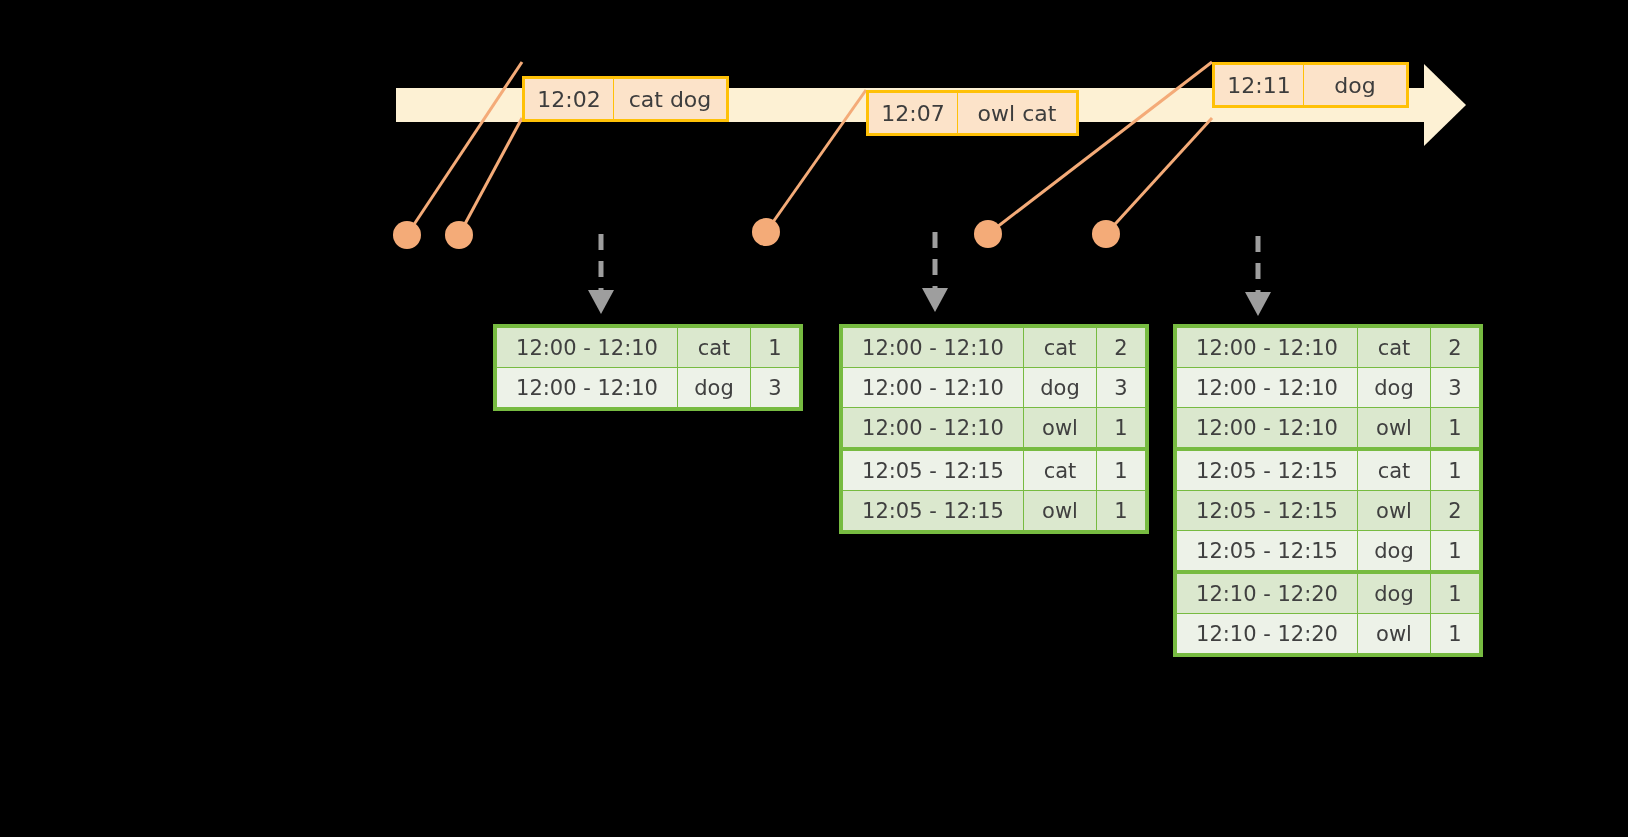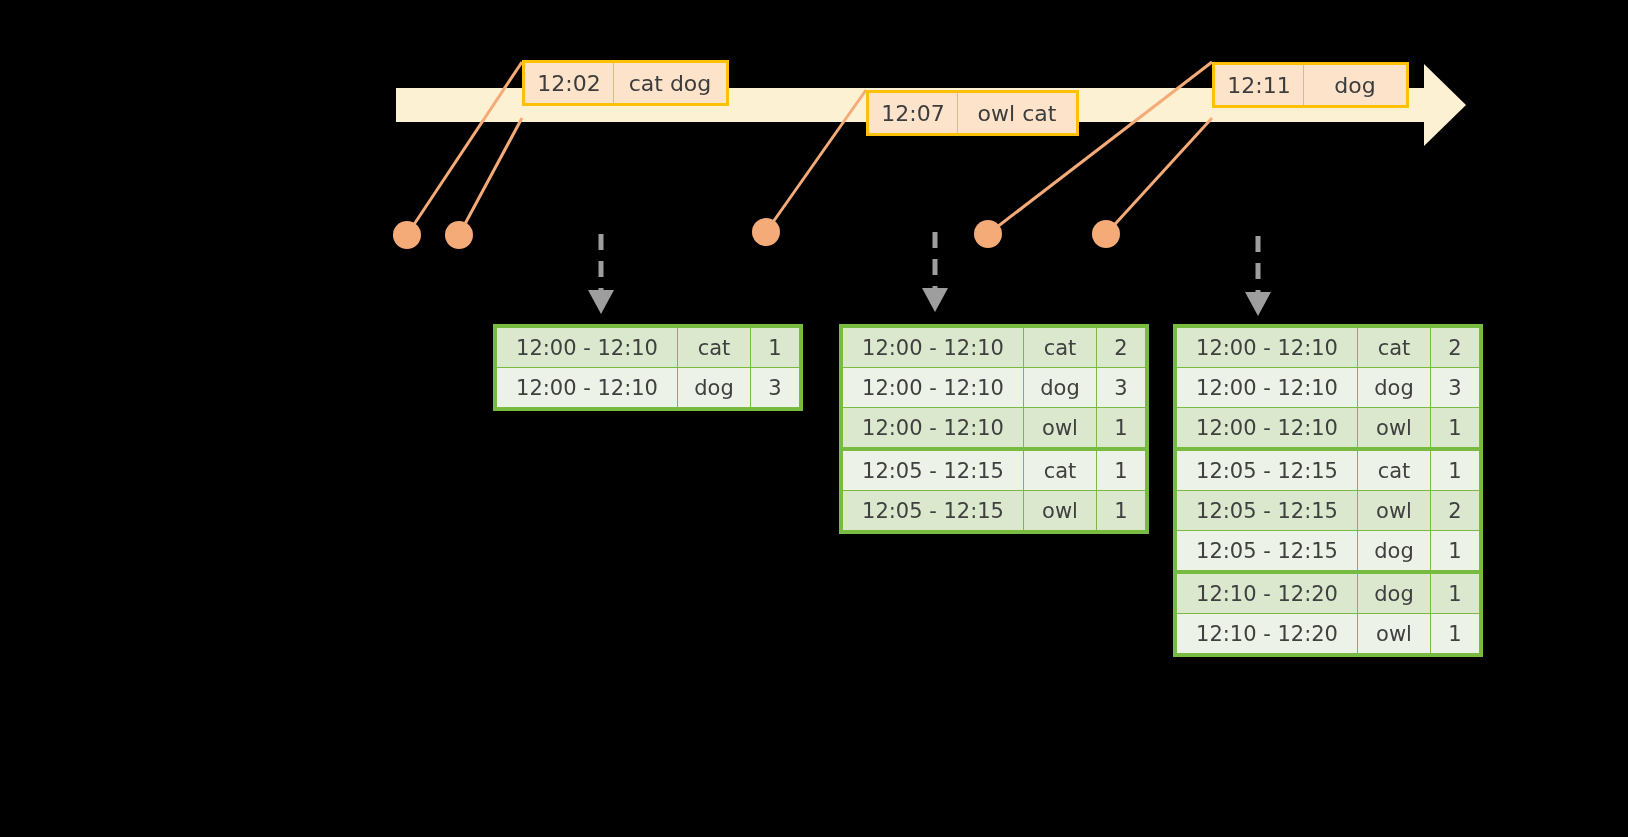--- a/index.html
+++ b/index.html
@@ -57,21 +57,21 @@
     text-align: center;
     color: #3d3d3d;
     white-space: nowrap;
   }
   .evt-table tr:nth-child(1) td { background: #fce3c9; }
   .evt-table tr:nth-child(2) td { background: #fdf3e8; }
   .evt-table.single tr:nth-child(1) td { background: #fce3c9; }
   .evt-time { width: 88px; }
   .evt-words { width: 112px; }
 
-  #evt-a { left: 522px; top: 60px; }
+  #evt-a { left: 522px; top: 76px; }
   #evt-b { left: 866px; top: 90px; }
   #evt-b .evt-words { width: 118px; }
   #evt-c { left: 1212px; top: 62px; padding-left: 28px; }
   #evt-c .evt-words { width: 102px; }
 
   
   .conn-svg {
     position: absolute;
     left: 0; top: 0;
     width: 1628px; height: 837px;

